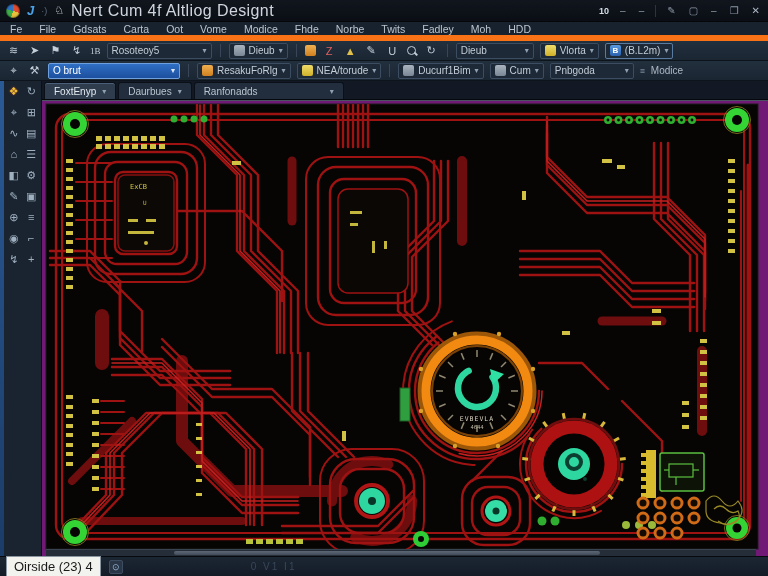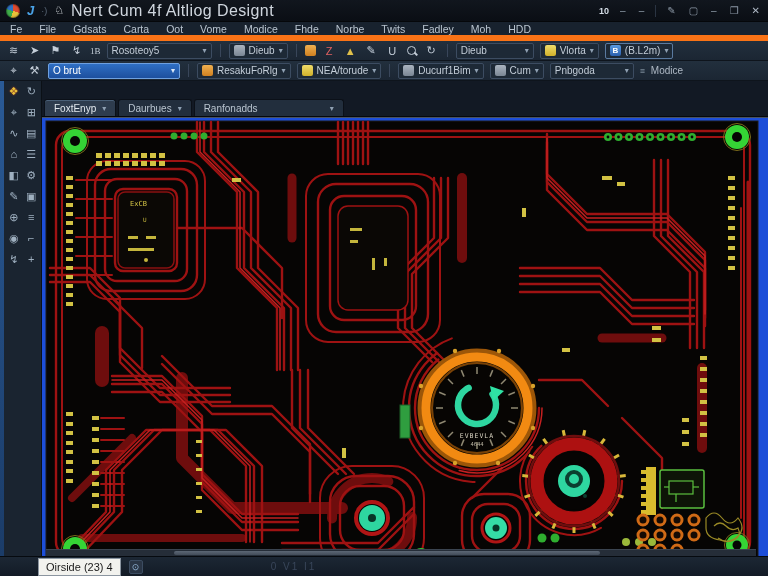--- a/index.html
+++ b/index.html
@@ -36,41 +36,41 @@
   .chip.yellow { background:linear-gradient(#f0dc6a,#d0b02a); }
   .chip.gray { background:linear-gradient(#aab4c0,#7a8694); }
   .chip.blue  { background:linear-gradient(#5a9ae0,#2a5fae); color:#fff; font-size:8px; text-align:center; line-height:11px; font-weight:bold; }
   .zoom-ico { position:relative; width:12px; height:12px; }
   .zoom-ico::before { content:""; position:absolute; left:1px; top:1px; width:7px; height:7px; border:1.5px solid #c3cdd8; border-radius:50%; }
   .zoom-ico::after { content:""; position:absolute; left:8px; top:8px; width:4px; height:1.5px; background:#c3cdd8; transform:rotate(45deg); }
   .z-label { color:#d4dde6; font-size:9px; font-weight:bold; }
 
   
   .right-col { flex:1; display:flex; flex-direction:column; min-width:0; }
-  .tabbar { height:36px; background:#121924; display:flex; align-items:flex-end; padding-left:2px; gap:2px; border-bottom:1px solid #05080c; }
+  .tabbar { height:19px; background:#121924; display:flex; align-items:flex-end; padding-left:2px; gap:2px; border-bottom:1px solid #05080c; }
   .tab { height:17px; display:flex; align-items:center; gap:6px; padding:0 9px; background:#222e3d; color:#b9c4cf; font-size:10px; border:1px solid #0b1018; border-bottom:none; border-radius:3px 3px 0 0; }
   .tab.active { background:#2e3c4e; color:#e2e8ee; box-shadow:0 1px 0 #4a6078 inset; }
   .tab .caret { font-size:8px; color:#8fa0b2; }
 
   
   .main { flex:1; display:flex; min-height:0; }
   .sidebar { width:42px; background:#1a2430; border-right:1px solid #0b1016; display:flex; }
   .sidebar-strip { width:4px; background:linear-gradient(#2a5a96,#1b3c68); }
   .sidebar-icons { flex:1; display:grid; grid-template-columns:1fr 1fr; align-content:start; padding:4px 1px; row-gap:6px; }
   .s-ico { text-align:center; font-size:11px; color:#9fb0c0; height:15px; }
   .s-ico.colored { color:#e8c23a; text-shadow:0 0 2px #c04020; }
 
-  .canvas-wrap { flex:1; position:relative; background:#1d4ed8; border-top:1px solid #4a5360; overflow:hidden; }
+  .canvas-wrap { flex:1; position:relative; background:#701a75; border-top:1px solid #4a5360; overflow:hidden; }
   .canvas-wrap svg { display:block; }
   .hscroll { position:absolute; left:4px; right:12px; bottom:0; height:7px; background:#252d38; border-top:1px solid #3a4450; }
   .hscroll .thumb { position:absolute; left:18%; width:60%; top:1px; bottom:1px; background:linear-gradient(#5c6775,#424c59); border-radius:2px; }
 
   
   .statusbar { height:20px; background:linear-gradient(#1c2734,#131b26); display:flex; align-items:center; padding:0 6px; gap:8px; border-top:1px solid #060a0f; }
-  .coord-box { background:#f2f2ee; color:#1a1a1a; border:1px solid #8b95a0; font-size:11px; padding:2px 7px; margin-left:32px; font-family:"Liberation Sans",sans-serif; }
+  .coord-box { background:#f2f2ee; color:#1a1a1a; border:1px solid #8b95a0; font-size:13px; padding:2px 7px; font-family:"Liberation Sans",sans-serif; }
   .status-ico { width:14px; height:14px; background:#2a3545; border:1px solid #3c4c61; color:#8fb0d0; font-size:9px; text-align:center; line-height:13px; border-radius:2px; }
   .status-hint { color:#39465a; font-size:10px; margin-left:120px; letter-spacing:2px; }
 </style>
 </head>
 <body>
 
 <div class="window">
 
   <div class="titlebar">
     <span class="app-logo"></span>

